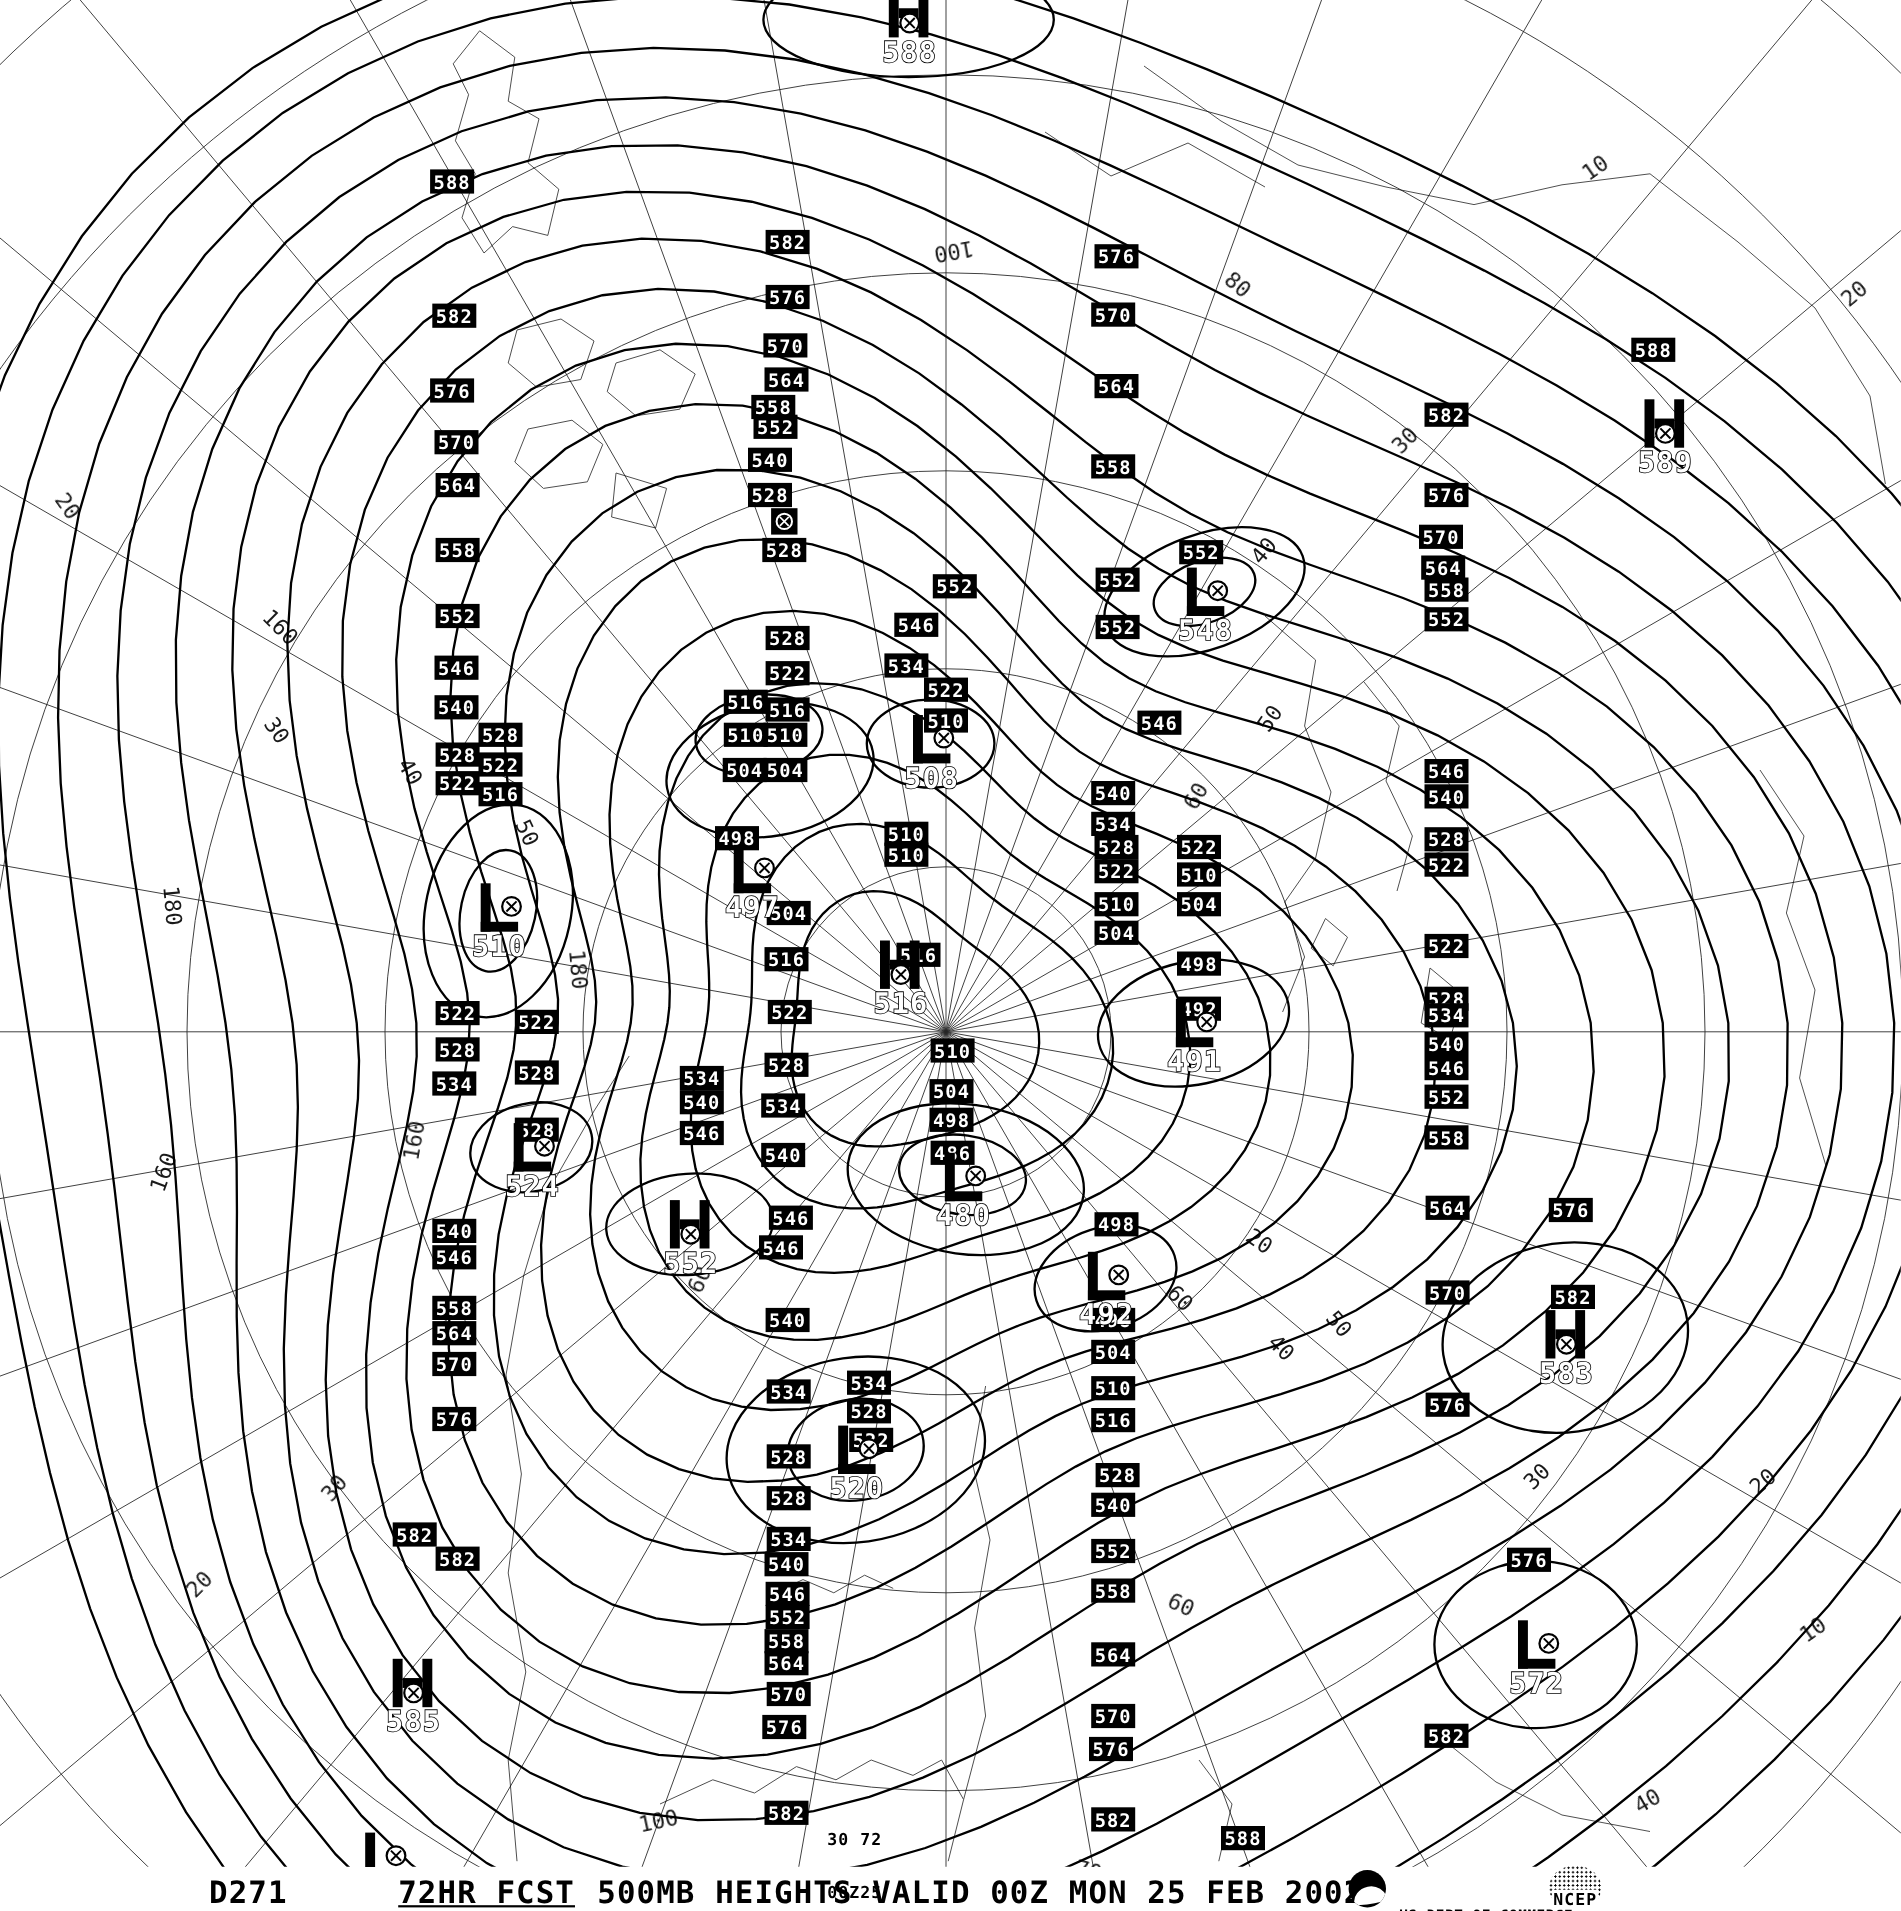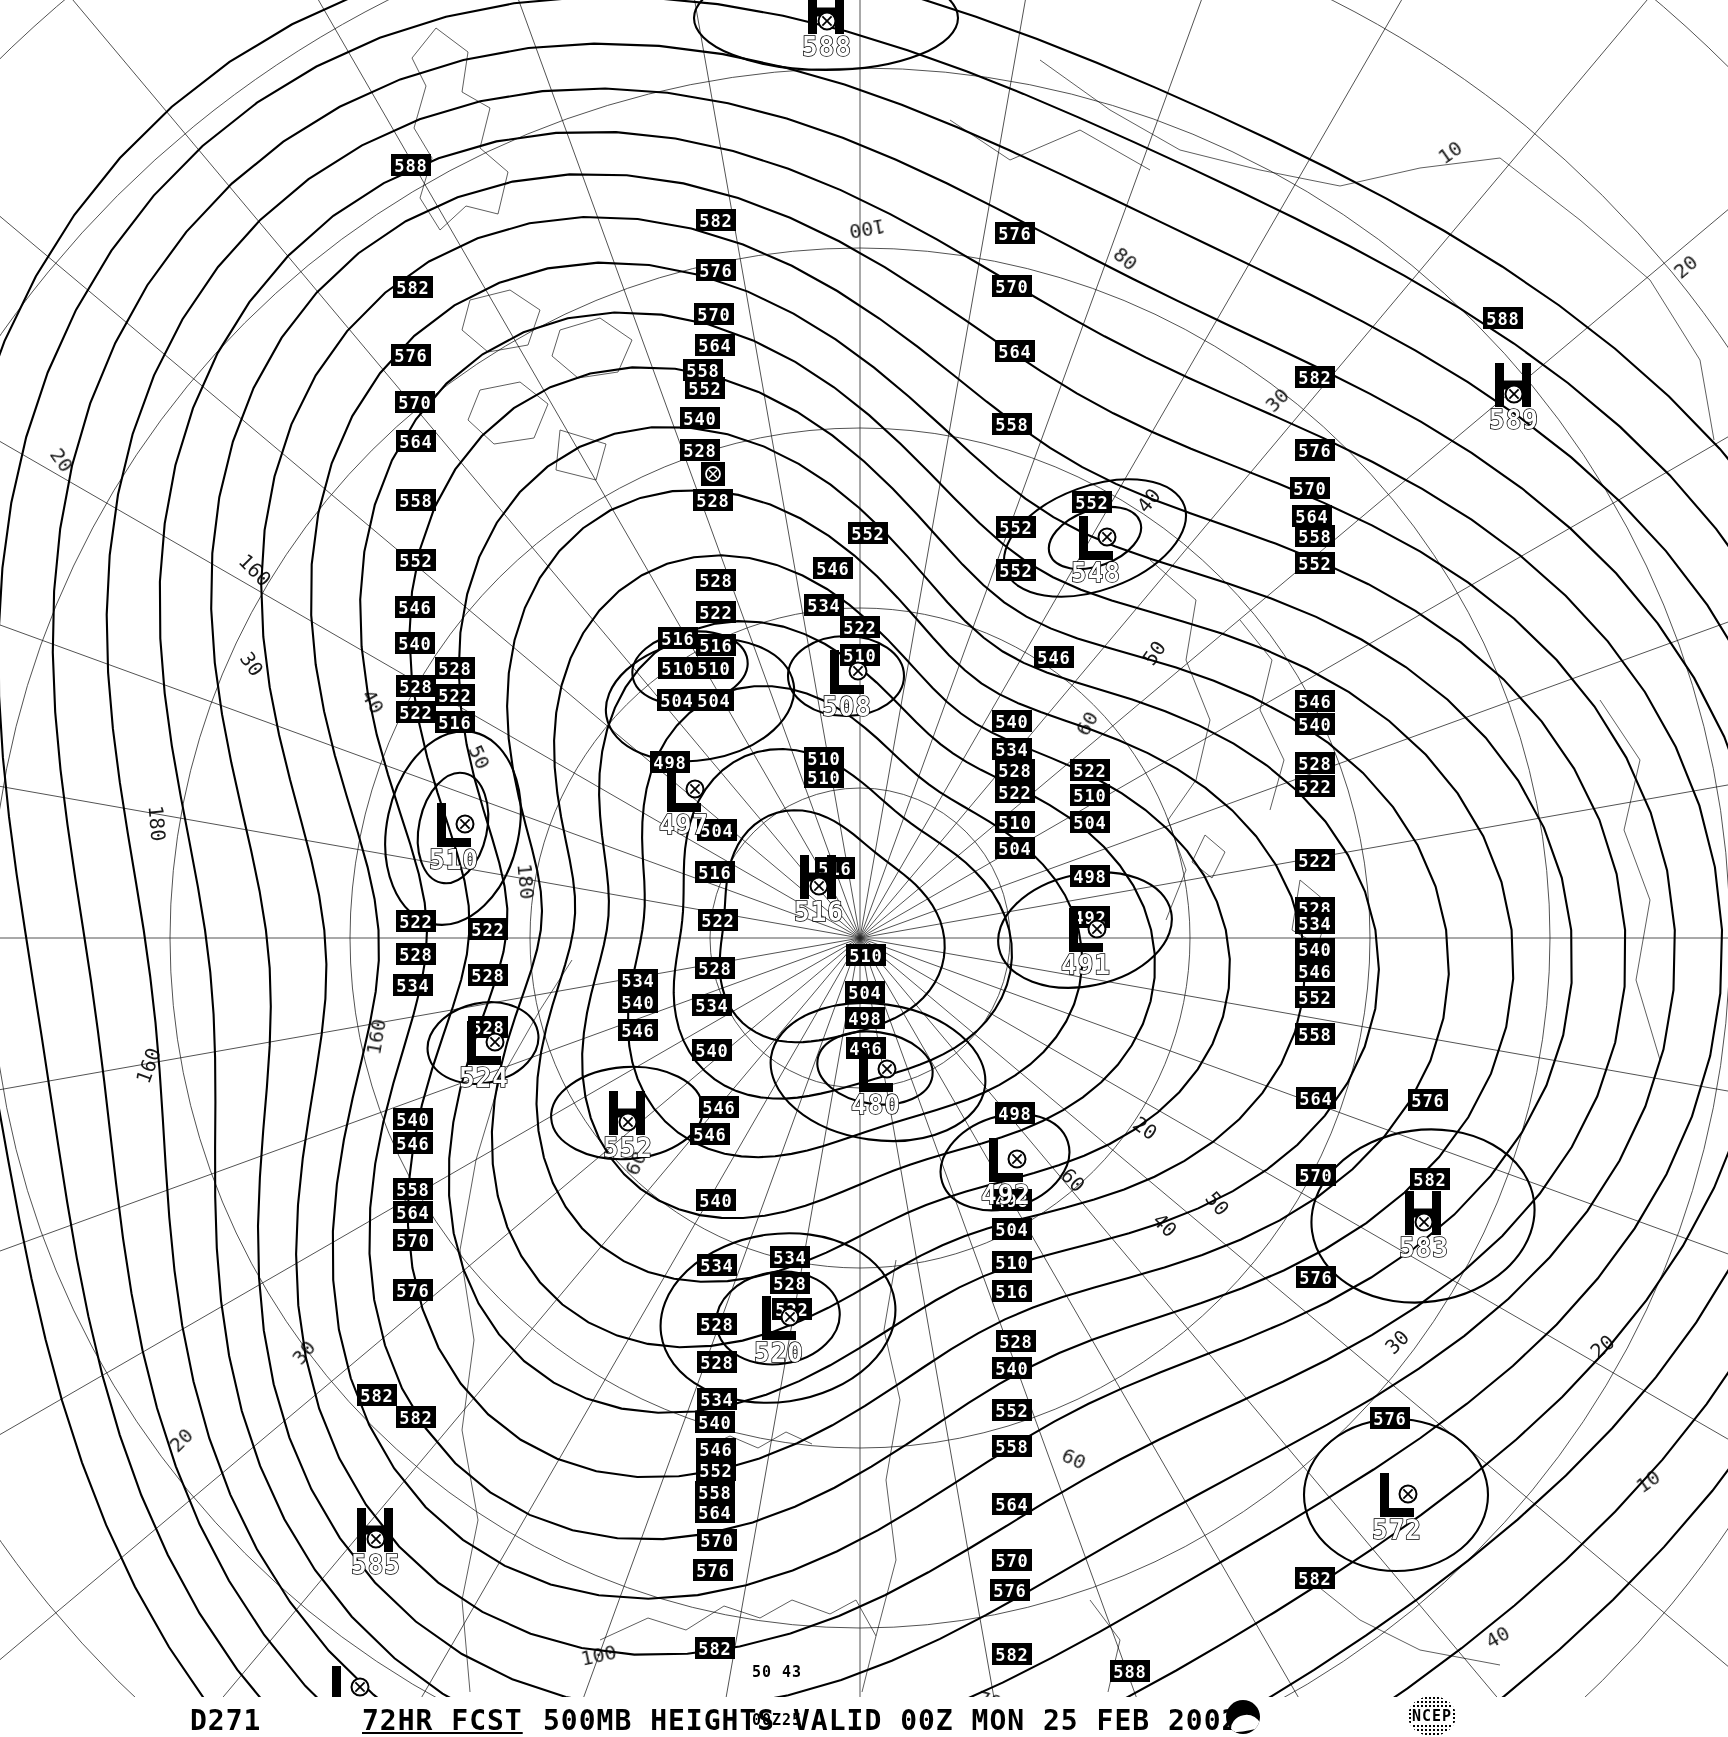--- a/index.html
+++ b/index.html
@@ -17,21 +17,21 @@
          line-height:16px;letter-spacing:1px;white-space:pre;}
   .credits{position:absolute;left:1216px;top:1694px;width:512px;height:43px;}
   .noaa-logo{position:absolute;left:10px;top:6px;width:34px;height:34px;border-radius:50%;
              background:#000;overflow:hidden;}
   .noaa-logo:before{content:"";position:absolute;left:4px;top:15px;width:30px;height:16px;
              background:#fff;border-radius:50% 50% 0 60%/80% 90% 0 20%;transform:rotate(-12deg);}
   .cred-lines{position:absolute;left:56px;top:5px;font:bold 13px "DejaVu Sans Mono",monospace;
               letter-spacing:0.5px;line-height:17px;white-space:pre;}
   .ncep-logo{position:absolute;left:192px;top:2px;width:48px;height:40px;border-radius:50%;
              background-image:radial-gradient(#000 0.9px,transparent 1px);background-size:4px 4px;
-             display:flex;align-items:center;justify-content:center;}
+             display:flex;align-items:flex-end;justify-content:center;}
   .ncep-logo span{font:bold 15px "DejaVu Sans Mono",monospace;background:#fff;padding:0 1px;
              letter-spacing:1px;}
 </style>
 </head>
 <body>
 
 <div class="map-wrap">
   <svg id="map-svg" width="1728" height="1697" viewBox="0 0 1728 1697">
       <g stroke="#000000" stroke-width="0.8" fill="none" opacity="0.85">
         <line x1="860" y1="938" x2="2360" y2="938"></line>
@@ -894,21 +894,21 @@
     </svg>
 </div>
 
 <div class="caption-bar">
   <span class="cap-seg cap-id">D271</span>
   <span class="cap-seg cap-fcst">72HR FCST</span>
   <span class="cap-seg cap-valid">500MB HEIGHTS VALID 00Z MON 25 FEB 2002</span>
 </div>
 
 <div class="stamp">
-  <div>50 43</div>
+  <div>30 72</div>
   <div>00Z25</div>
   
 </div>
 
 <div class="credits">
   <div class="noaa-logo"></div>
   <div class="cred-lines">
     <div>US DEPT OF COMMERCE</div>
     
   </div>

